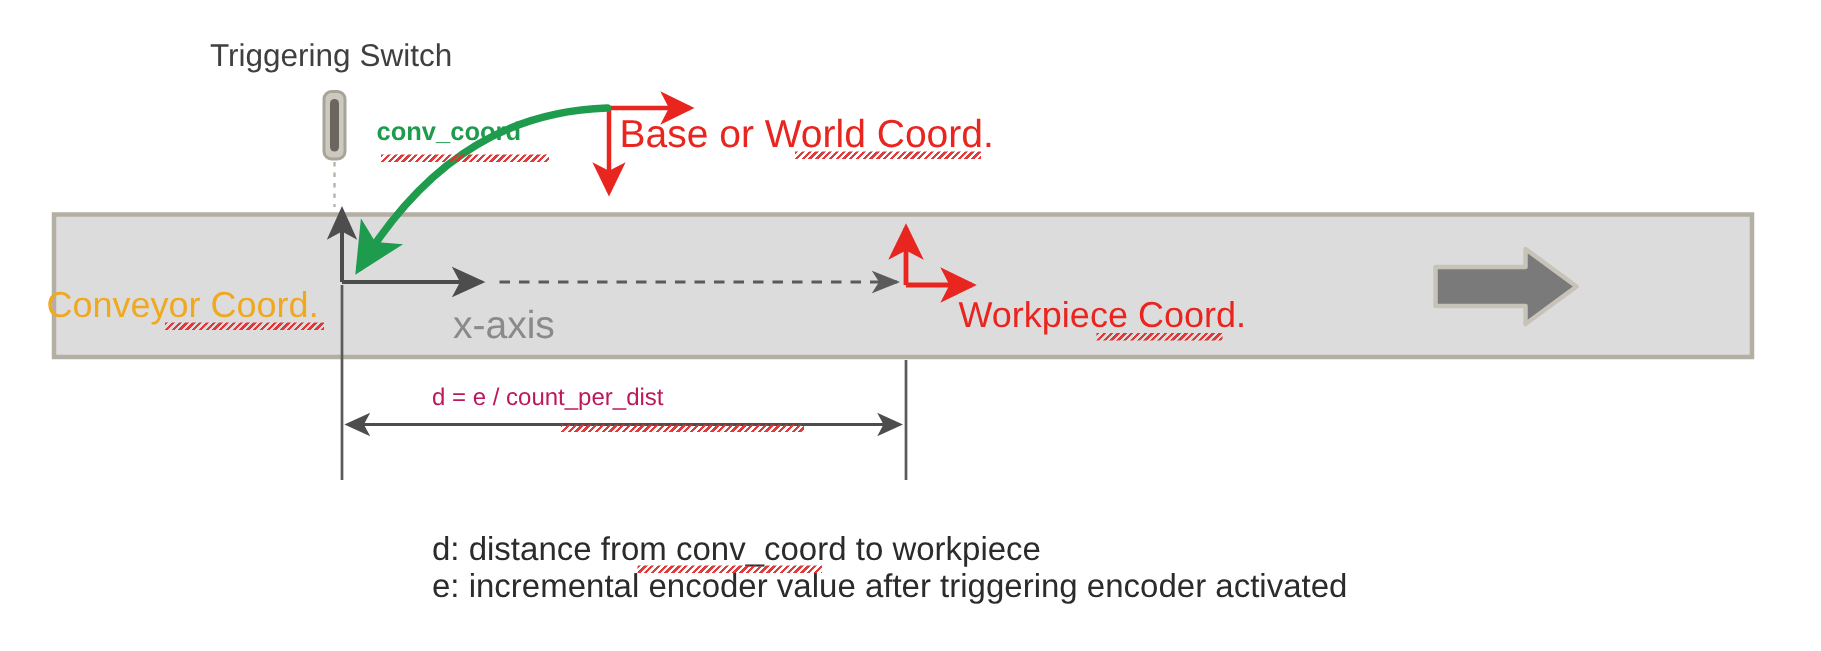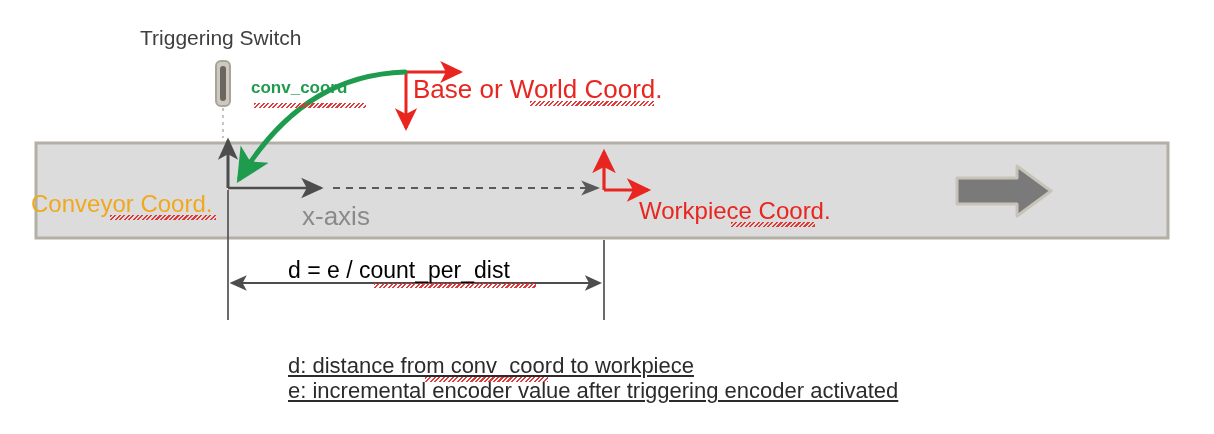--- a/index.html
+++ b/index.html
@@ -64,29 +64,28 @@
   }
   .lbl-workpiece-coord {
     left: 639px;
     top: 197px;
     font-size: 24px;
     color: #e8251f;
   }
   .lbl-dimension {
     left: 288px;
     top: 257px;
-    font-size: 23px;
-    color: #000000;
+    font-size: 16px;
+    color: #be185d;
   }
   .lbl-legend {
     left: 288px;
     top: 353px;
     font-size: 22px;
     color: #2b2b2b;
-    text-decoration: underline;
   }
   .lbl-legend .legend-line {
     display: block;
   }
   .squiggle {
     position: absolute;
     height: 5px;
     background-image:
       repeating-linear-gradient(135deg, #e03030 0px, #e03030 1.6px, rgba(0,0,0,0) 1.6px, rgba(0,0,0,0) 3.2px);
     opacity: .95;

